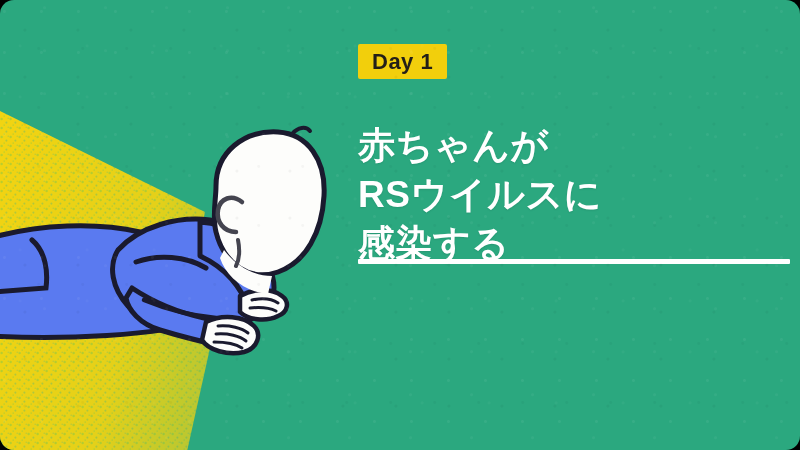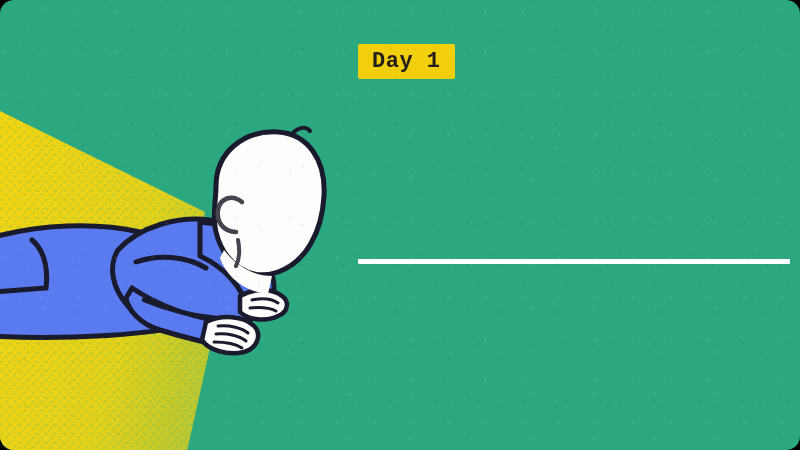--- a/index.html
+++ b/index.html
@@ -48,21 +48,20 @@
   }
   #illustration svg { display: block; width: 340px; height: 450px; }
 
   
   #text-col {
     position: absolute;
     left: 358px;
     top: 0;
     width: 442px;
     height: 450px;
-    font-family: Liberation Mono, monospace;
   }
 
   #day-badge {
     position: absolute;
     left: 0;
     top: 44px;
     height: 35px;
     padding: 0 14px;
     display: flex;
     align-items: center;
@@ -204,18 +203,23 @@
       </g>
     </svg>
   </div>
 
   <div id="text-col">
 
     <div id="day-badge">
       <span>Day 1</span>
     </div>
 
+    <h1 id="headline">
+      <span class="hl-line">赤ちゃんが</span>
+      <span class="hl-line">RSウイルスに</span>
+      <span class="hl-line">感染する</span>
+    </h1>
 
     <div id="rule"></div>
   </div>
 
   <div id="grain"></div>
 </div>
 
 </body></html>

